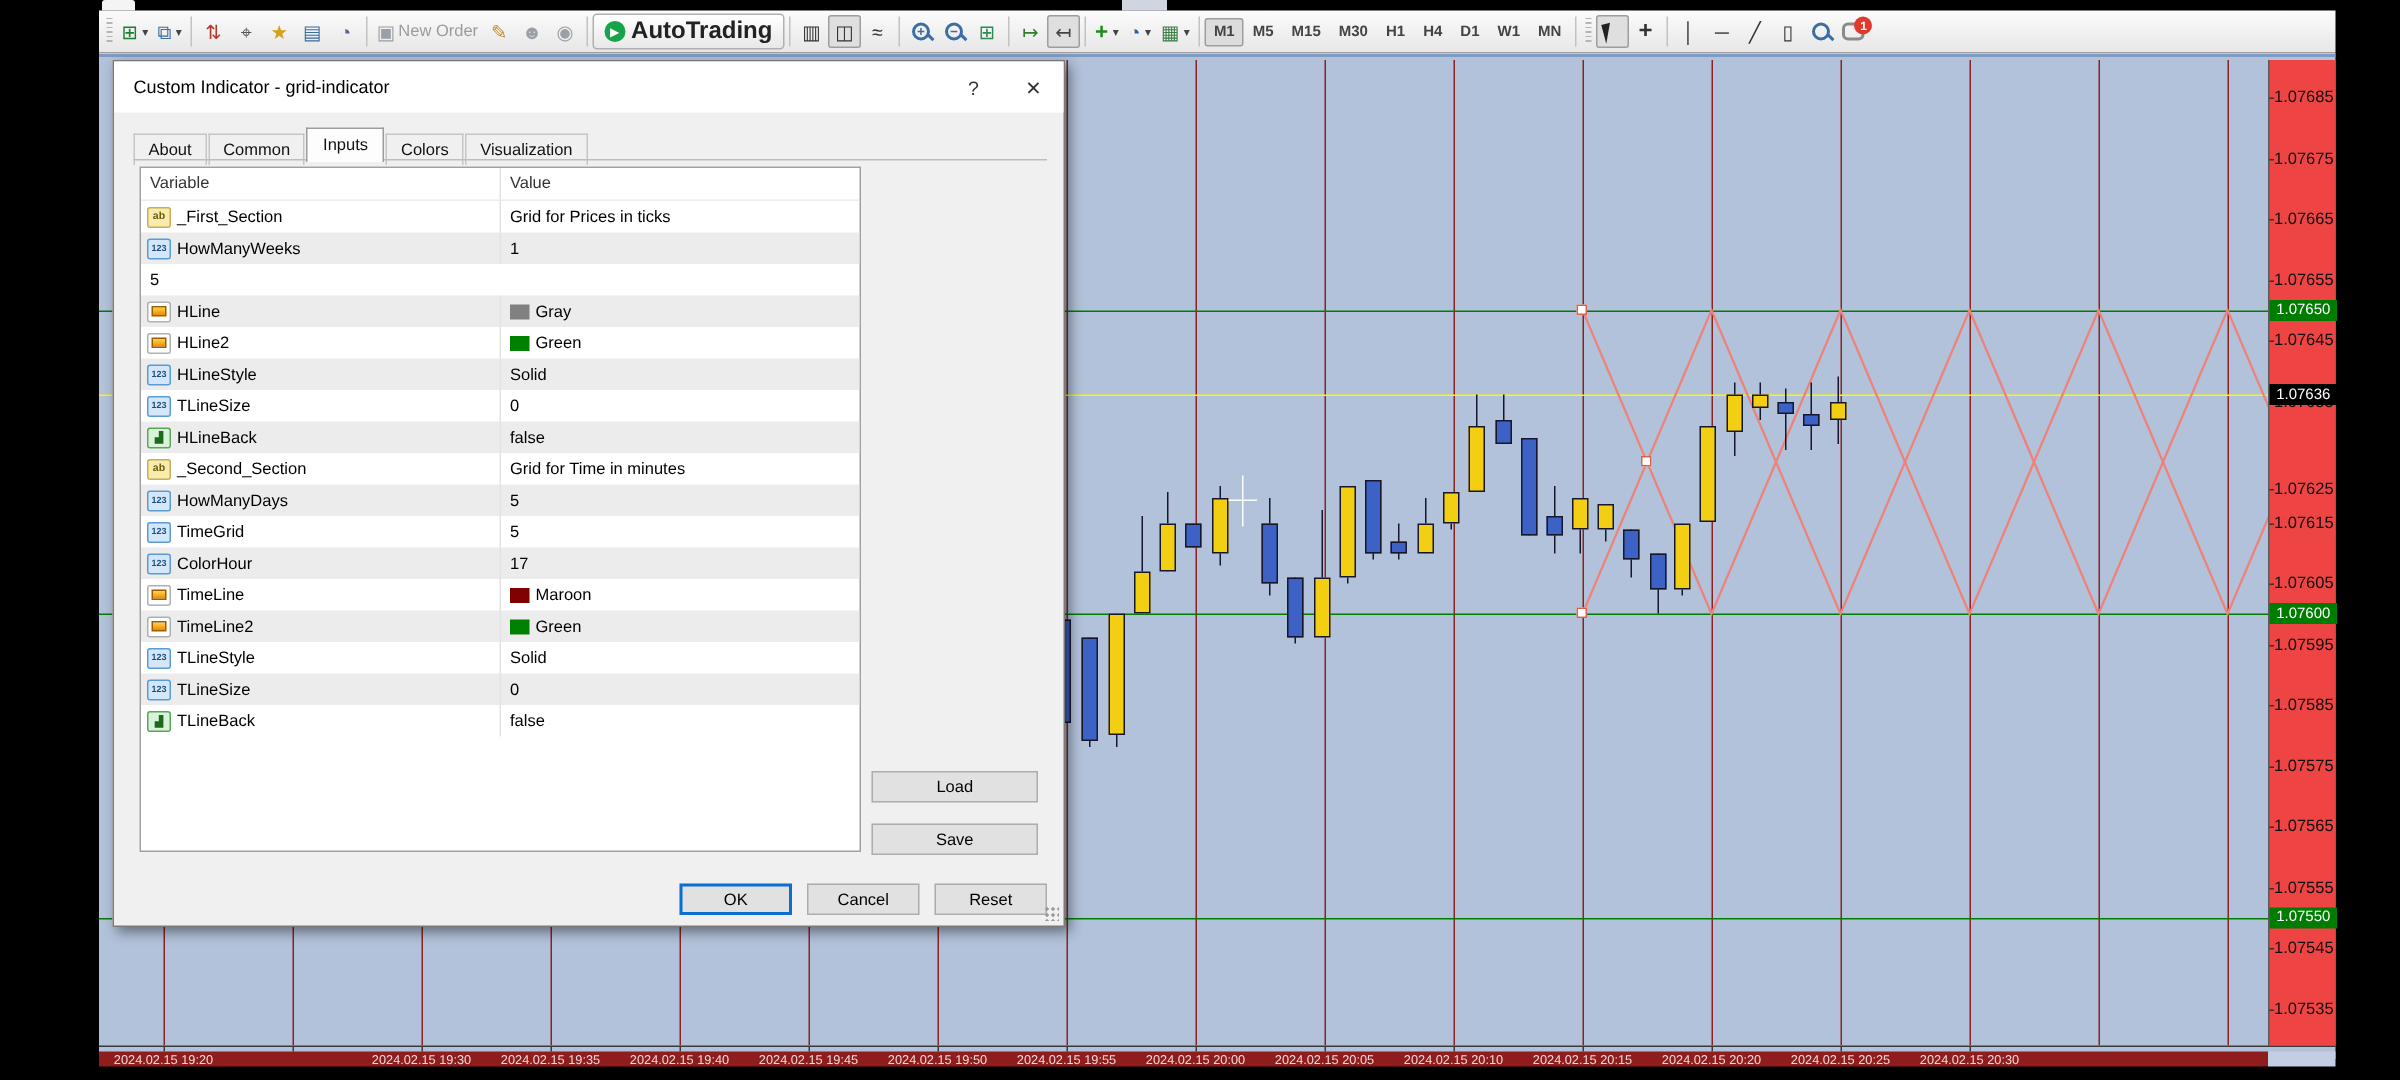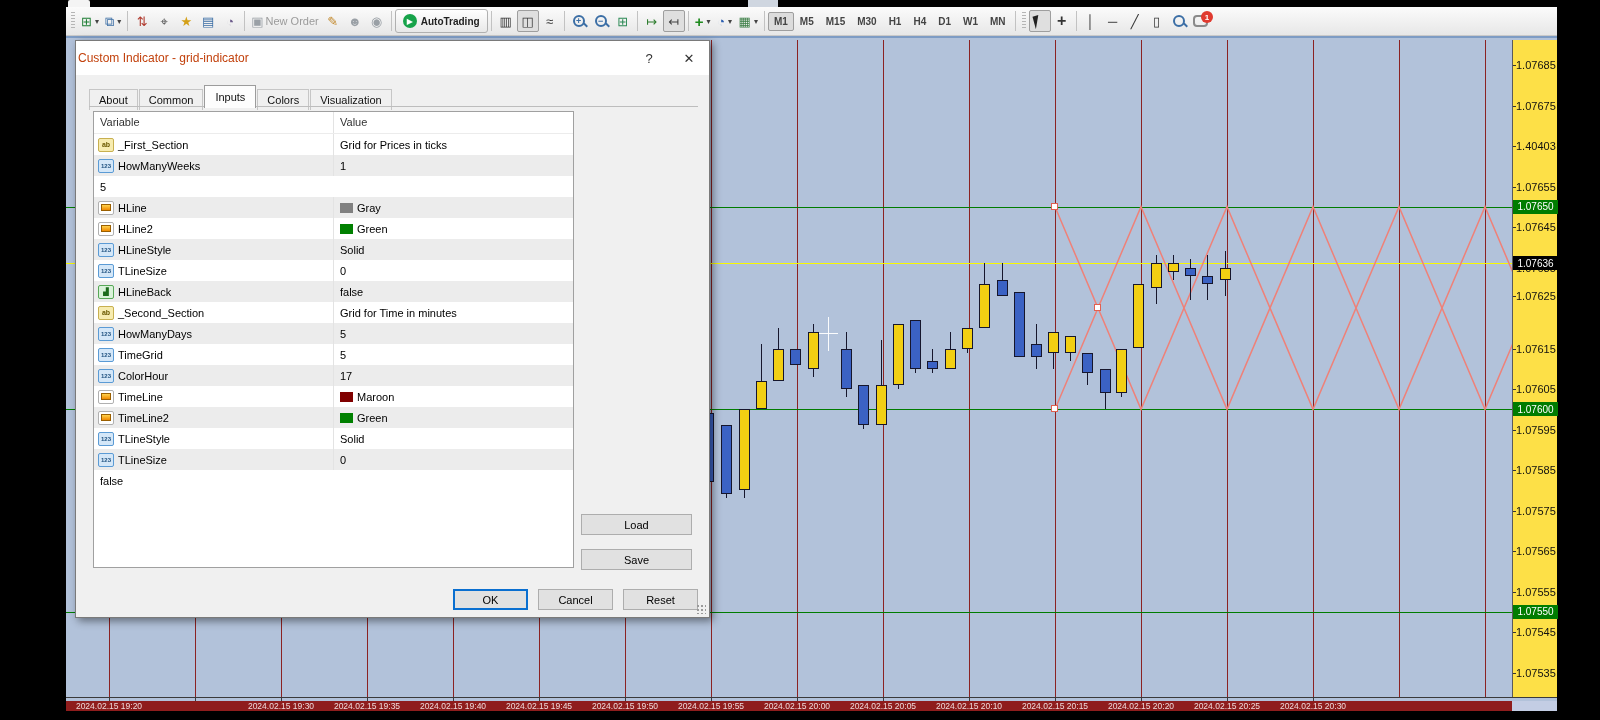--- a/index.html
+++ b/index.html
@@ -18,54 +18,54 @@
   .tbtn .g{font-size:13px;line-height:1;}
   .tbtn .g.bold{font-weight:bold;font-size:15px;}
   .tbtn .g.big{font-size:16px;font-weight:bold;}
   .tbtn .lbl{font-size:11px;color:#333;}
   .tbtn .lbl.muted{color:#9b9b9b;}
   .tbtn .dd{font-size:8px;color:#444;margin-left:1px;}
   .tf{font-size:10px;font-weight:bold;color:#444;padding:3px 5px;border:1px solid transparent;border-radius:2px;}
   .tf.pressed{background:#dcdcdc;border-color:#9e9e9e;}
   .auto-btn{display:flex;align-items:center;gap:4px;height:24px;padding:0 7px;border:1px solid #b0b0b0;border-radius:3px;background:linear-gradient(#ffffff,#e8e8e8);}
   .auto-play{width:14px;height:14px;border-radius:50%;background:#17a34a;color:#fff;font-size:8px;display:flex;align-items:center;justify-content:center;}
-  .auto-lbl{font-size:10px;font-weight:bold;color:#222;}
+  .auto-lbl{font-size:16px;font-weight:bold;color:#222;}
   .cursor-ico{width:0;height:0;border-left:6px solid #222;border-right:5px solid transparent;border-bottom:13px solid transparent;transform:rotate(-15deg);}
   .mag{width:12px;height:12px;border:2px solid #3b6ea5;border-radius:50%;position:relative;font-size:9px;font-weight:bold;color:#3b6ea5;display:flex;align-items:center;justify-content:center;}
   .mag::after{content:"";position:absolute;width:5px;height:2px;background:#3b6ea5;right:-5px;bottom:-1px;transform:rotate(45deg);}
   .chat{width:15px;height:12px;border:2px solid #8a8a8a;border-radius:4px;position:relative;}
   .chat .badge{position:absolute;right:-7px;top:-6px;background:#e03a2f;color:#fff;border-radius:50%;width:12px;height:12px;font-size:8px;font-weight:bold;display:flex;align-items:center;justify-content:center;}
   
   .chart-window{position:absolute;left:66px;top:36px;width:1491px;height:670px;background:#b2c2da;border-top:2px solid #7e9cc4;}
   .plot{position:absolute;left:0;top:2px;width:1446px;height:657px;overflow:hidden;background:#b2c2da;}
   .vline{position:absolute;top:0;width:1px;height:657px;background:#8b2222;}
   .hline{position:absolute;left:0;width:1446px;height:1px;background:#007c00;}
   .cline{position:absolute;left:0;width:1446px;height:1px;background:#f8f800;}
   .candle{position:absolute;}
   .wick{position:absolute;width:1px;background:#16162c;}
   .body{position:absolute;width:11px;border:1px solid #16162c;}
   .diag-svg{position:absolute;left:0;top:0;pointer-events:none;}
   .handle{position:absolute;width:7px;height:7px;background:#fff;border:1px solid #e06050;}
   .ghostv{position:absolute;width:1px;background:rgba(255,255,255,.95);}
   .ghosth{position:absolute;height:1px;background:rgba(255,255,255,.95);}
-  .paxis{position:absolute;left:1446px;top:2px;width:45px;height:657px;background:#fde047;border-left:1px solid #5a5a5a;}
+  .paxis{position:absolute;left:1446px;top:2px;width:45px;height:657px;background:#ef4444;border-left:1px solid #5a5a5a;}
   .ptick{position:absolute;left:3px;font-size:11px;color:#101010;white-space:nowrap;}
   .ptick::before{content:"";position:absolute;left:-3px;top:6px;width:3px;height:1px;background:#333;}
   .pbadge{position:absolute;left:0;width:45px;height:14px;font-size:10px;color:#fff;display:flex;align-items:center;justify-content:center;}
   .pbadge.green{background:#007c00;}
   .pbadge.current{background:#000;text-align:center;}
   .taxis-line{position:absolute;left:0;top:659px;width:1491px;height:1px;background:#3a3a3a;}
   .ttick{position:absolute;top:660px;width:1px;height:3px;background:#3a3a3a;}
   .tstrip{position:absolute;left:0;top:663px;width:1446px;height:10px;background:#8f1d1d;overflow:hidden;}
   .tcorner{position:absolute;left:1446px;top:663px;width:45px;height:10px;background:#c3cde4;}
   .tlabel{position:absolute;top:0;width:86px;text-align:center;font-size:8.5px;line-height:10px;color:#efdada;white-space:nowrap;}
   
   .dialog{position:absolute;left:75px;top:40px;width:635px;height:578px;background:#f0f0f0;border:1px solid #7a7a7a;box-shadow:3px 3px 8px rgba(0,0,0,.45);z-index:10;}
   .dlg-title{position:absolute;left:0;top:0;width:100%;height:34px;background:#ffffff;display:flex;align-items:center;}
-  .dlg-title .txt{font-size:12px;color:#c2410c;margin-left:2px;flex:1;}
+  .dlg-title .txt{font-size:12px;color:#000000;margin-left:13px;flex:1;}
   .dlg-btn{width:40px;height:34px;display:flex;align-items:center;justify-content:center;font-size:13px;color:#333;}
   .tabs{position:absolute;left:13px;top:44px;display:flex;align-items:flex-end;}
   .tab{font-size:11px;color:#111;padding:4px 9px;border:1px solid #c6c6c6;border-bottom:none;background:#f0f0f0;margin-right:1px;position:relative;top:2px;}
   .tab.active{background:#fdfdfd;border-color:#9c9c9c;padding:5px 10px;top:0;z-index:2;}
   .tabline{position:absolute;left:13px;top:65px;width:609px;height:1px;background:#bdbdbd;}
   .ptable{position:absolute;left:17px;top:70px;width:481px;height:457px;background:#fff;border:1px solid #a0a0a0;overflow:hidden;}
   .thead{height:22px;display:flex;border-bottom:1px solid #ececec;}
   .thead div{font-size:11px;color:#333;padding:4px 6px;}
   .col1{width:240px;border-right:1px solid #e3e3e3;}
   .col2{width:239px;}
@@ -389,25 +389,25 @@
         </div>
         <div class="handle" style="left: 985px; top: 162.75px;"></div>
         <div class="handle" style="left: 1028px; top: 264px;"></div>
         <div class="handle" style="left: 985px; top: 365.25px;"></div>
         <div class="ghostv" style="left: 762px; top: 277px; height: 34px;"></div>
         <div class="ghosth" style="left: 753px; top: 293px; width: 19px;"></div>
       </div>
     <div class="paxis" id="paxis">
         <div class="ptick" style="top: 19px;">1.07685</div>
         <div class="ptick" style="top: 59.5px;">1.07675</div>
-        <div class="ptick" style="top: 100px;">1.40403</div>
+        <div class="ptick" style="top: 100px;">1.07665</div>
         <div class="ptick" style="top: 140.5px;">1.07655</div>
         <div class="ptick" style="top: 181px;">1.07645</div>
         <div class="ptick" style="top: 221.5px;">1.07635</div>
-        <div class="ptick" style="top: 250px;">1.07625</div>
+        <div class="ptick" style="top: 280px;">1.07625</div>
         <div class="ptick" style="top: 302.5px;">1.07615</div>
         <div class="ptick" style="top: 343px;">1.07605</div>
         <div class="ptick" style="top: 383.5px;">1.07595</div>
         <div class="ptick" style="top: 424px;">1.07585</div>
         <div class="ptick" style="top: 464.5px;">1.07575</div>
         <div class="ptick" style="top: 505px;">1.07565</div>
         <div class="ptick" style="top: 545.5px;">1.07555</div>
         <div class="ptick" style="top: 586px;">1.07545</div>
         <div class="ptick" style="top: 626.5px;">1.07535</div>
         <div class="pbadge green" style="top: 159.75px;">1.07650</div>
@@ -618,20 +618,24 @@
           <div class="prow alt">
             <div class="c1">
               <span class="pico n123">123</span>
               <span class="nm">TLineSize</span>
             </div>
             <div class="c2">
               <span class="vl">0</span>
             </div>
           </div>
           <div class="prow">
+            <div class="c1">
+              <span class="pico bool">▟</span>
+              <span class="nm">TLineBack</span>
+            </div>
             <div class="c2">
               <span class="vl">false</span>
             </div>
           </div>
         </div>
     </div>
     <div class="btn" style="left:505px;top:473px;width:111px;">Load</div>
     <div class="btn" style="left:505px;top:508px;width:111px;">Save</div>
     <div class="btn ok" style="left:377px;top:548px;width:75px;">OK</div>
     <div class="btn" style="left:462px;top:548px;width:75px;">Cancel</div>

